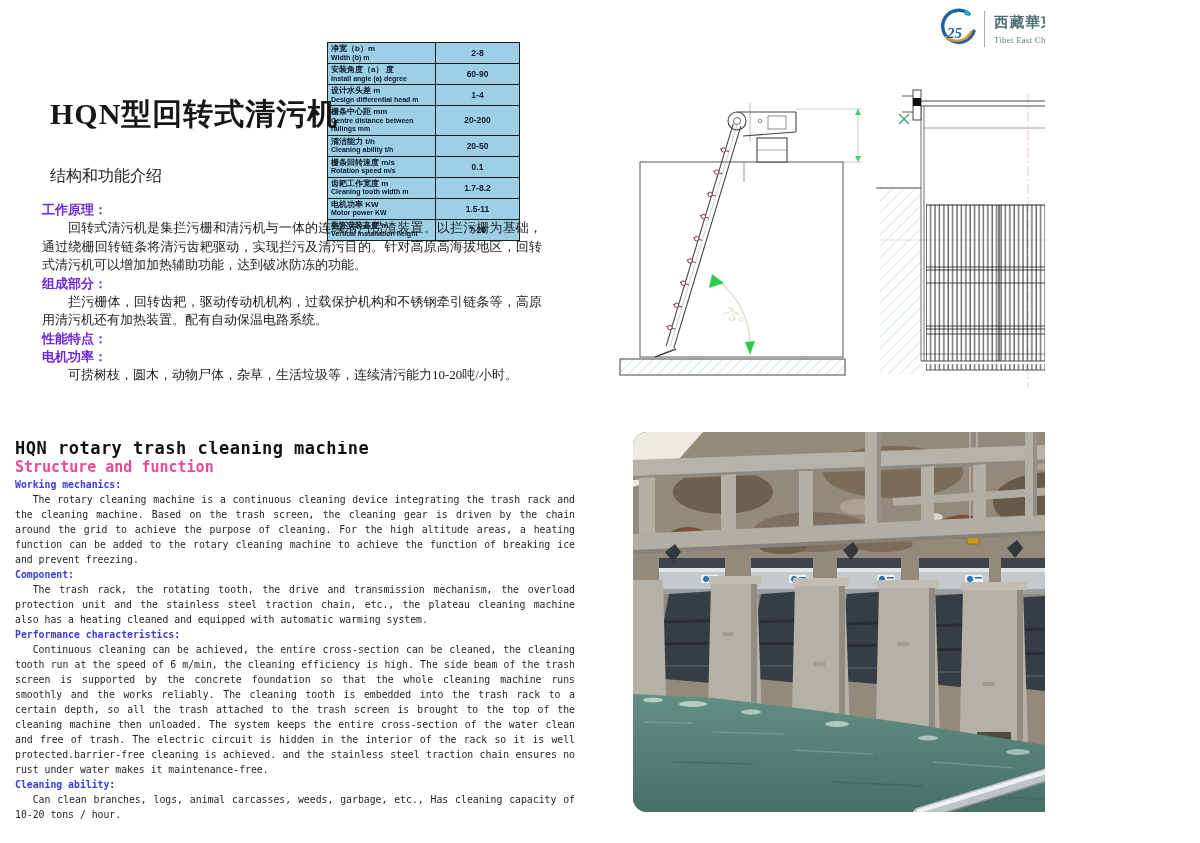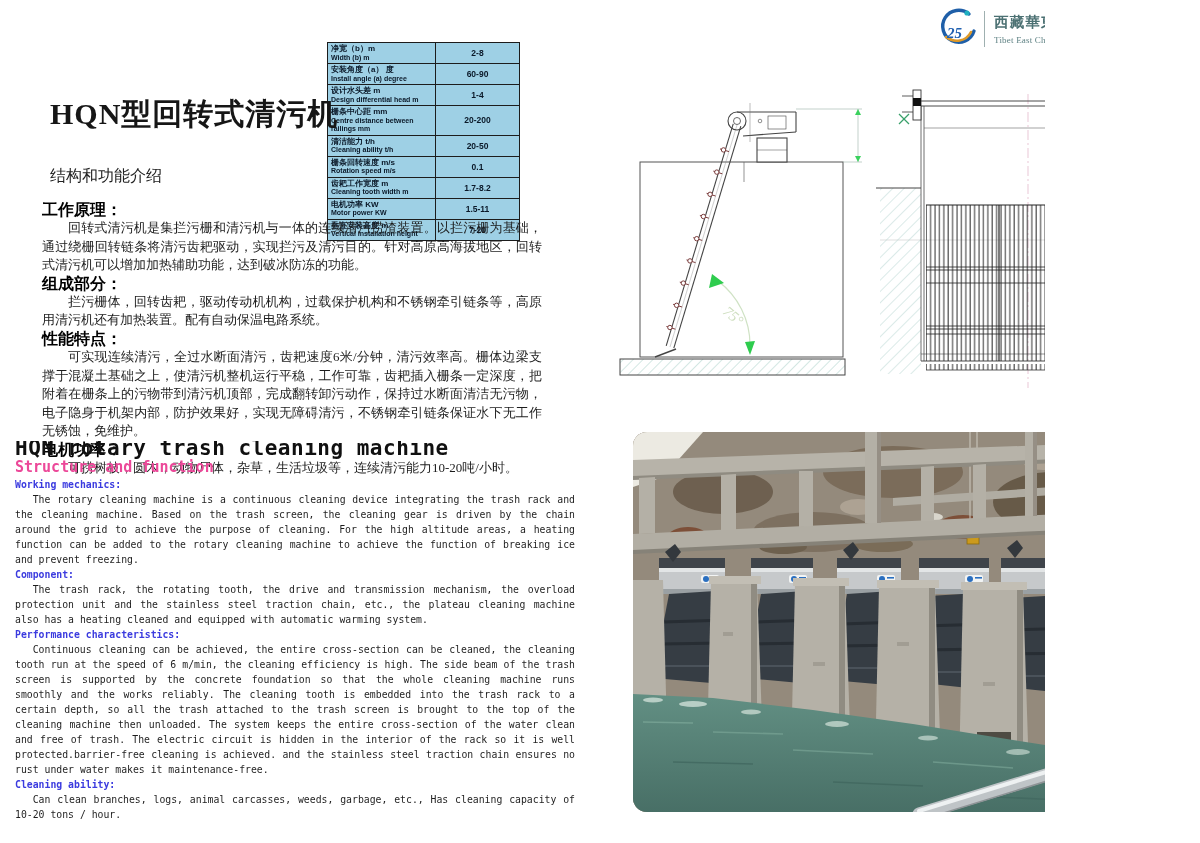--- a/index.html
+++ b/index.html
@@ -20,28 +20,28 @@
   .spec-table .zh { display: block; font: bold 8px/9.5px "Liberation Sans", sans-serif; color: #0a1828; }
   .spec-table .le { display: block; font: bold 7px/8.5px "Liberation Sans", sans-serif; color: #0a1828; }
   .spec-table .val { width: 84px; text-align: center; font: bold 8.5px/10px "Liberation Sans", sans-serif; color: #0a1828; margin-top: 28px; }
 
   
   .cn-title { position: absolute; left: 50px; top: 94px; font-size: 30px; font-weight: 600;
               letter-spacing: 1px; color: #161616; white-space: nowrap; }
   .cn-sub   { position: absolute; left: 50px; top: 166px; font-size: 16px; color: #222; }
   .cn-body  { position: absolute; left: 42px; top: 201px; width: 500px;
               font-size: 13px; line-height: 18.6px; text-align: justify; color: #1c1c1c; }
-  .cn-h { color: #000000; font-weight: bold; font-size: 16px; line-height: 18px; }
+  .cn-h { color: #6d28d9; font-weight: bold; font-size: 13px; line-height: 18px; }
   .cn-p { text-indent: 2em; }
 
   
   .en-body  { position: absolute; left: 15px; top: 441px; width: 560px; height: 396px; overflow: hidden;
               font-family: "DejaVu Sans Mono", monospace; font-size: 9.8px; line-height: 15px;
               color: #1e1e1e; text-align: justify; }
-  .en-title { font-size: 21px; font-weight: bold; letter-spacing: 0.5px; color: #101010; margin-bottom: 4px; white-space: nowrap; }
+  .en-title { font-size: 17px; font-weight: bold; letter-spacing: 0.5px; color: #101010; margin-bottom: 4px; white-space: nowrap; }
   .en-sub   { font-size: 15px; font-weight: bold; color: #ec4899; margin-bottom: 2px; }
   .en-h { color: #3b3bdf; font-weight: bold; }
   .en-p { text-indent: 3ch; }
 
   
   .dwg { position: absolute; }
   .photo { position: absolute; left: 633px; top: 432px; width: 553px; height: 380px;
            border-radius: 14px; overflow: hidden; background: #948a7c; }
 </style>
 </head>
@@ -133,21 +133,20 @@
 
   <div class="cn-title">HQN型回转式清污机</div>
   <div class="cn-sub">结构和功能介绍</div>
 
   <div class="cn-body">
     <div class="cn-h">工作原理：</div>
     <p class="cn-p">回转式清污机是集拦污栅和清污机与一体的连续清污捞渣装置。以拦污栅为基础，通过绕栅回转链条将清污齿耙驱动，实现拦污及清污目的。针对高原高海拔地区，回转式清污机可以增加加热辅助功能，达到破冰防冻的功能。</p>
     <div class="cn-h">组成部分：</div>
     <p class="cn-p">拦污栅体，回转齿耙，驱动传动机机构，过载保护机构和不锈钢牵引链条等，高原用清污机还有加热装置。配有自动保温电路系统。</p>
     <div class="cn-h">性能特点：</div>
-    <p class="cn-p">可实现连续清污，全过水断面清污，齿耙速度6米/分钟，清污效率高。栅体边梁支撑于混凝土基础之上，使清污机整机运行平稳，工作可靠，齿耙插入栅条一定深度，把附着在栅条上的污物带到清污机顶部，完成翻转卸污动作，保持过水断面清洁无污物，电子隐身于机架内部，防护效果好，实现无障碍清污，不锈钢牵引链条保证水下无工作无锈蚀，免维护。</p>
     <div class="cn-h">电机功率：</div>
     <p class="cn-p">可捞树枝，圆木，动物尸体，杂草，生活垃圾等，连续清污能力10-20吨/小时。</p>
   </div>
 
   <div class="en-body">
     <div class="en-title">HQN rotary trash cleaning machine</div>
     <div class="en-sub">Structure and function</div>
     <div class="en-h">Working mechanics:</div>
     <p class="en-p">The rotary cleaning machine is a continuous cleaning device integrating the trash rack and the cleaning machine. Based on the trash screen, the cleaning gear is driven by the chain around the grid to achieve the purpose of cleaning. For the high altitude areas, a heating function can be added to the rotary cleaning machine to achieve the function of breaking ice and prevent freezing.</p>
     <div class="en-h">Component:</div>

